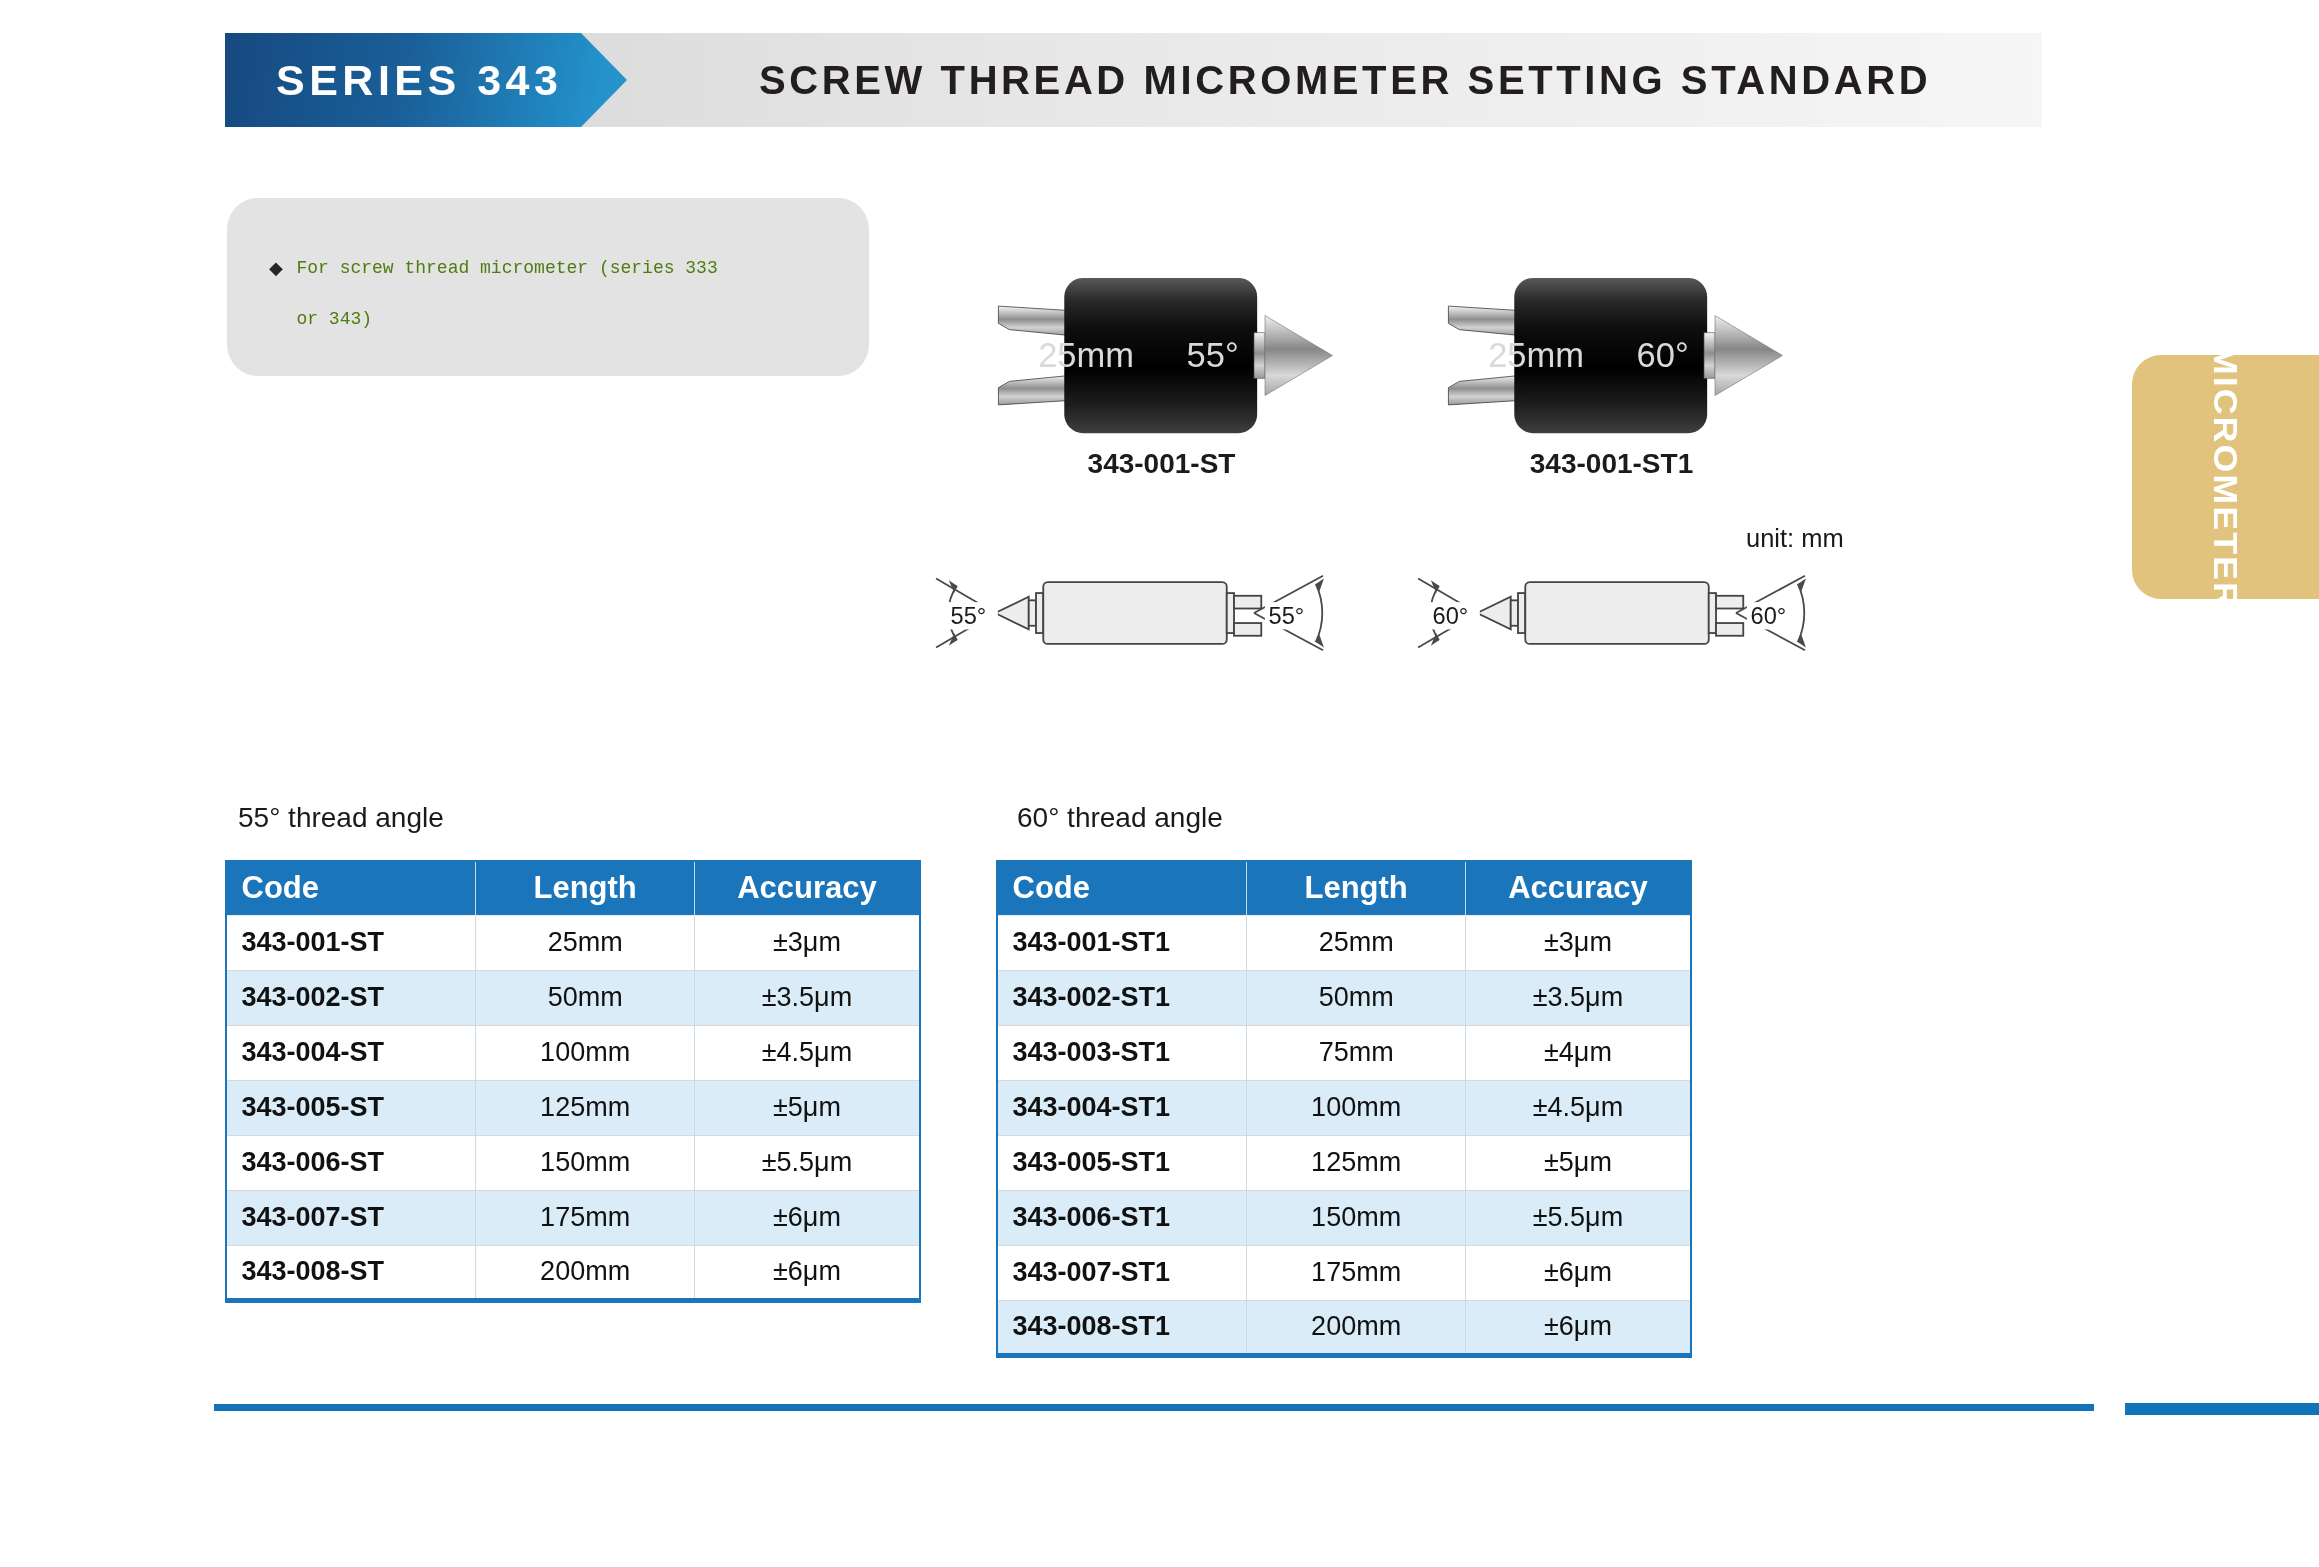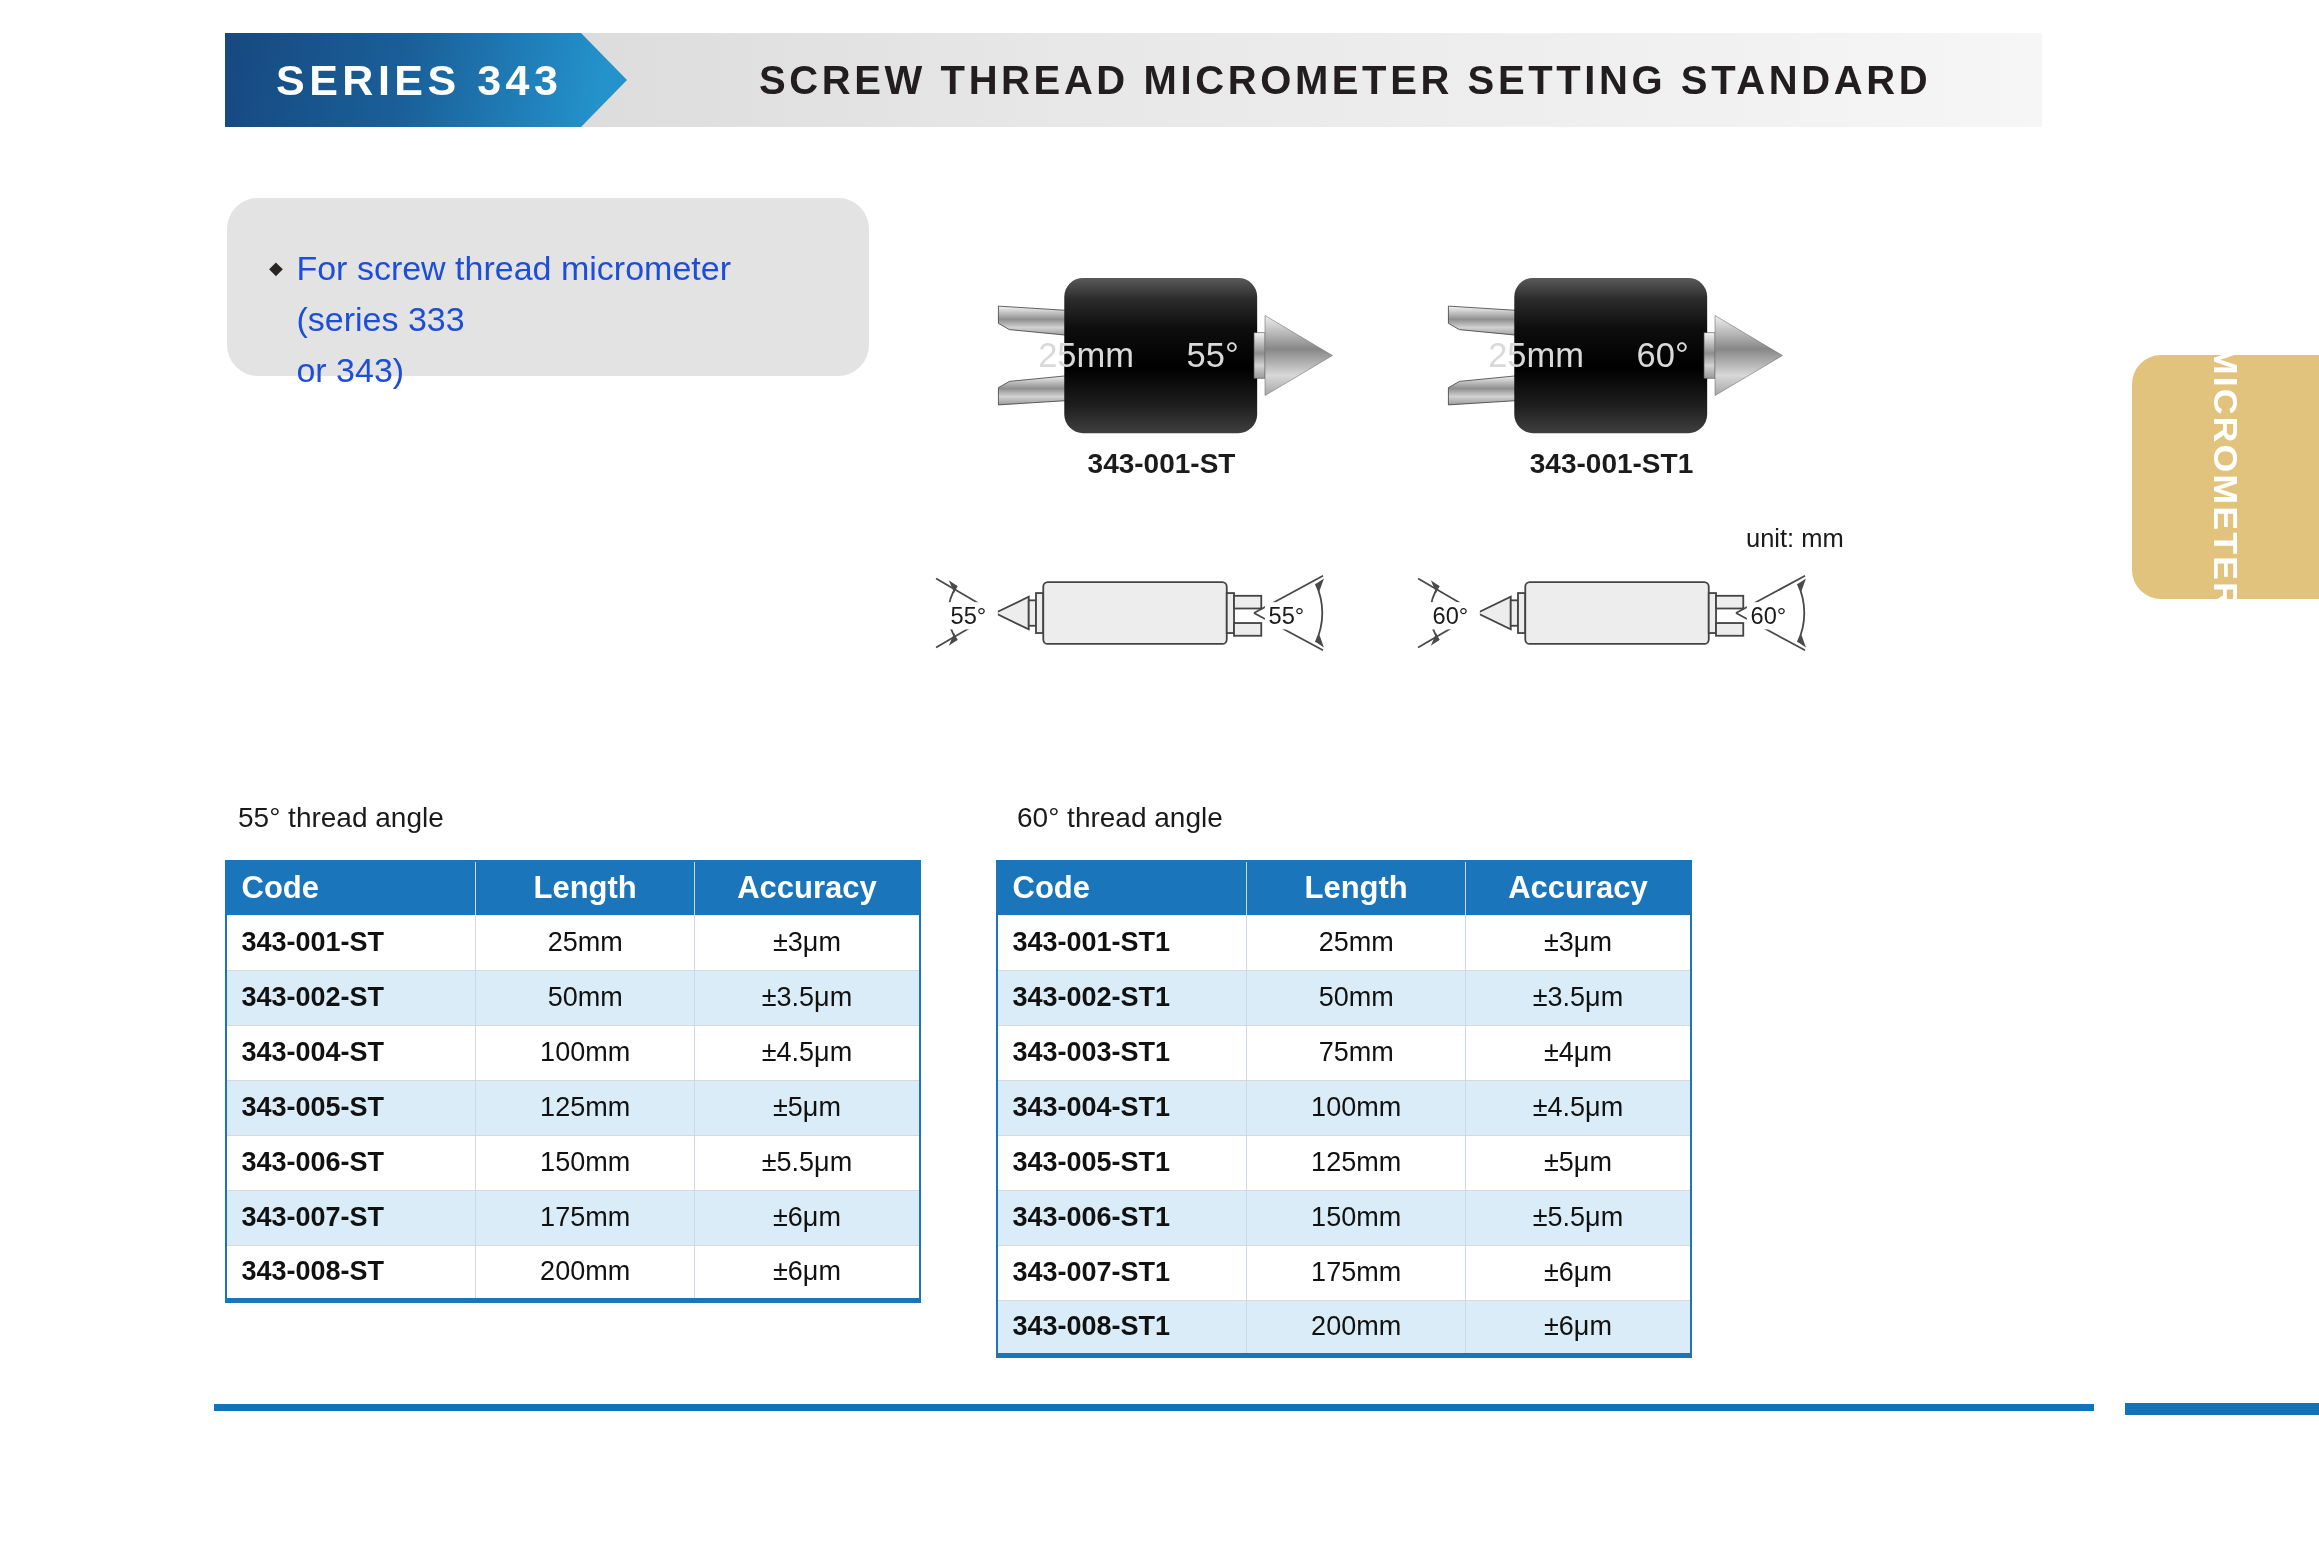--- a/index.html
+++ b/index.html
@@ -34,21 +34,21 @@
     writing-mode:vertical-rl; color:#ffffff; font-size:32px; font-weight:bold;
     letter-spacing:1.8px; transform:scale(1.05,1.12);
   }
   
   .note-box {
     position:absolute; left:227px; top:198px; width:642px; height:178px;
     background:#e3e3e3; border-radius:31px; padding:45px 36px 0 42px;
     display:flex; align-items:flex-start; gap:13.6px;
   }
   .note-box .bullet { font-size:18px; line-height:51px; color:#2a2323; }
-  .note-lines { font-size:34px; line-height:51px; color:#1d4ed8; }
+  .note-lines { font-size:18px; line-height:51px; color:#4d7c0f;font-family:Liberation Mono, monospace; }
   
   .product-figure { position:absolute; width:345px; }
   .product-figure svg { width:345px; height:181px; display:block; }
   .product-figure figcaption { margin-top:1.8px; width:345px; text-align:center; font-size:28px; font-weight:bold; color:#1b1b1b; }
   #product-1 { left:989px; top:265px; }
   #product-2 { left:1439px; top:265px; }
   .unit-note { position:absolute; left:1746px; top:524px; font-size:25.5px; color:#1a1a1a; }
   
   .drawing { position:absolute; width:436px; height:109px; }
   #drawing-1 { left:927px; top:564px; }

